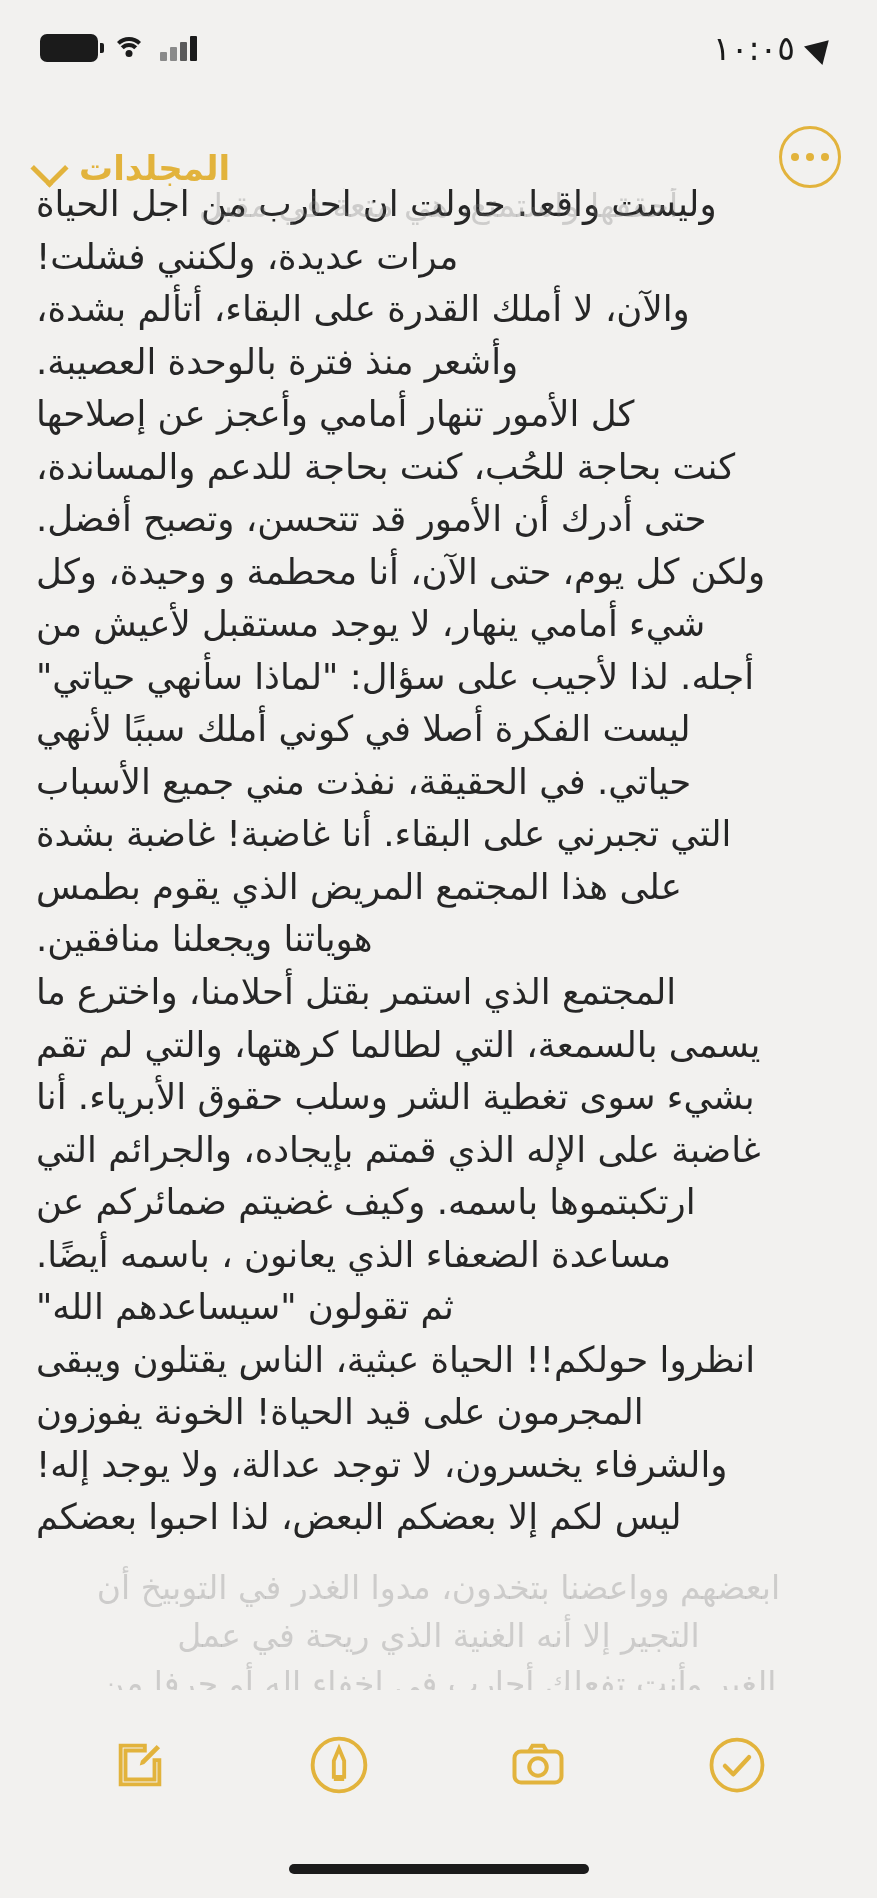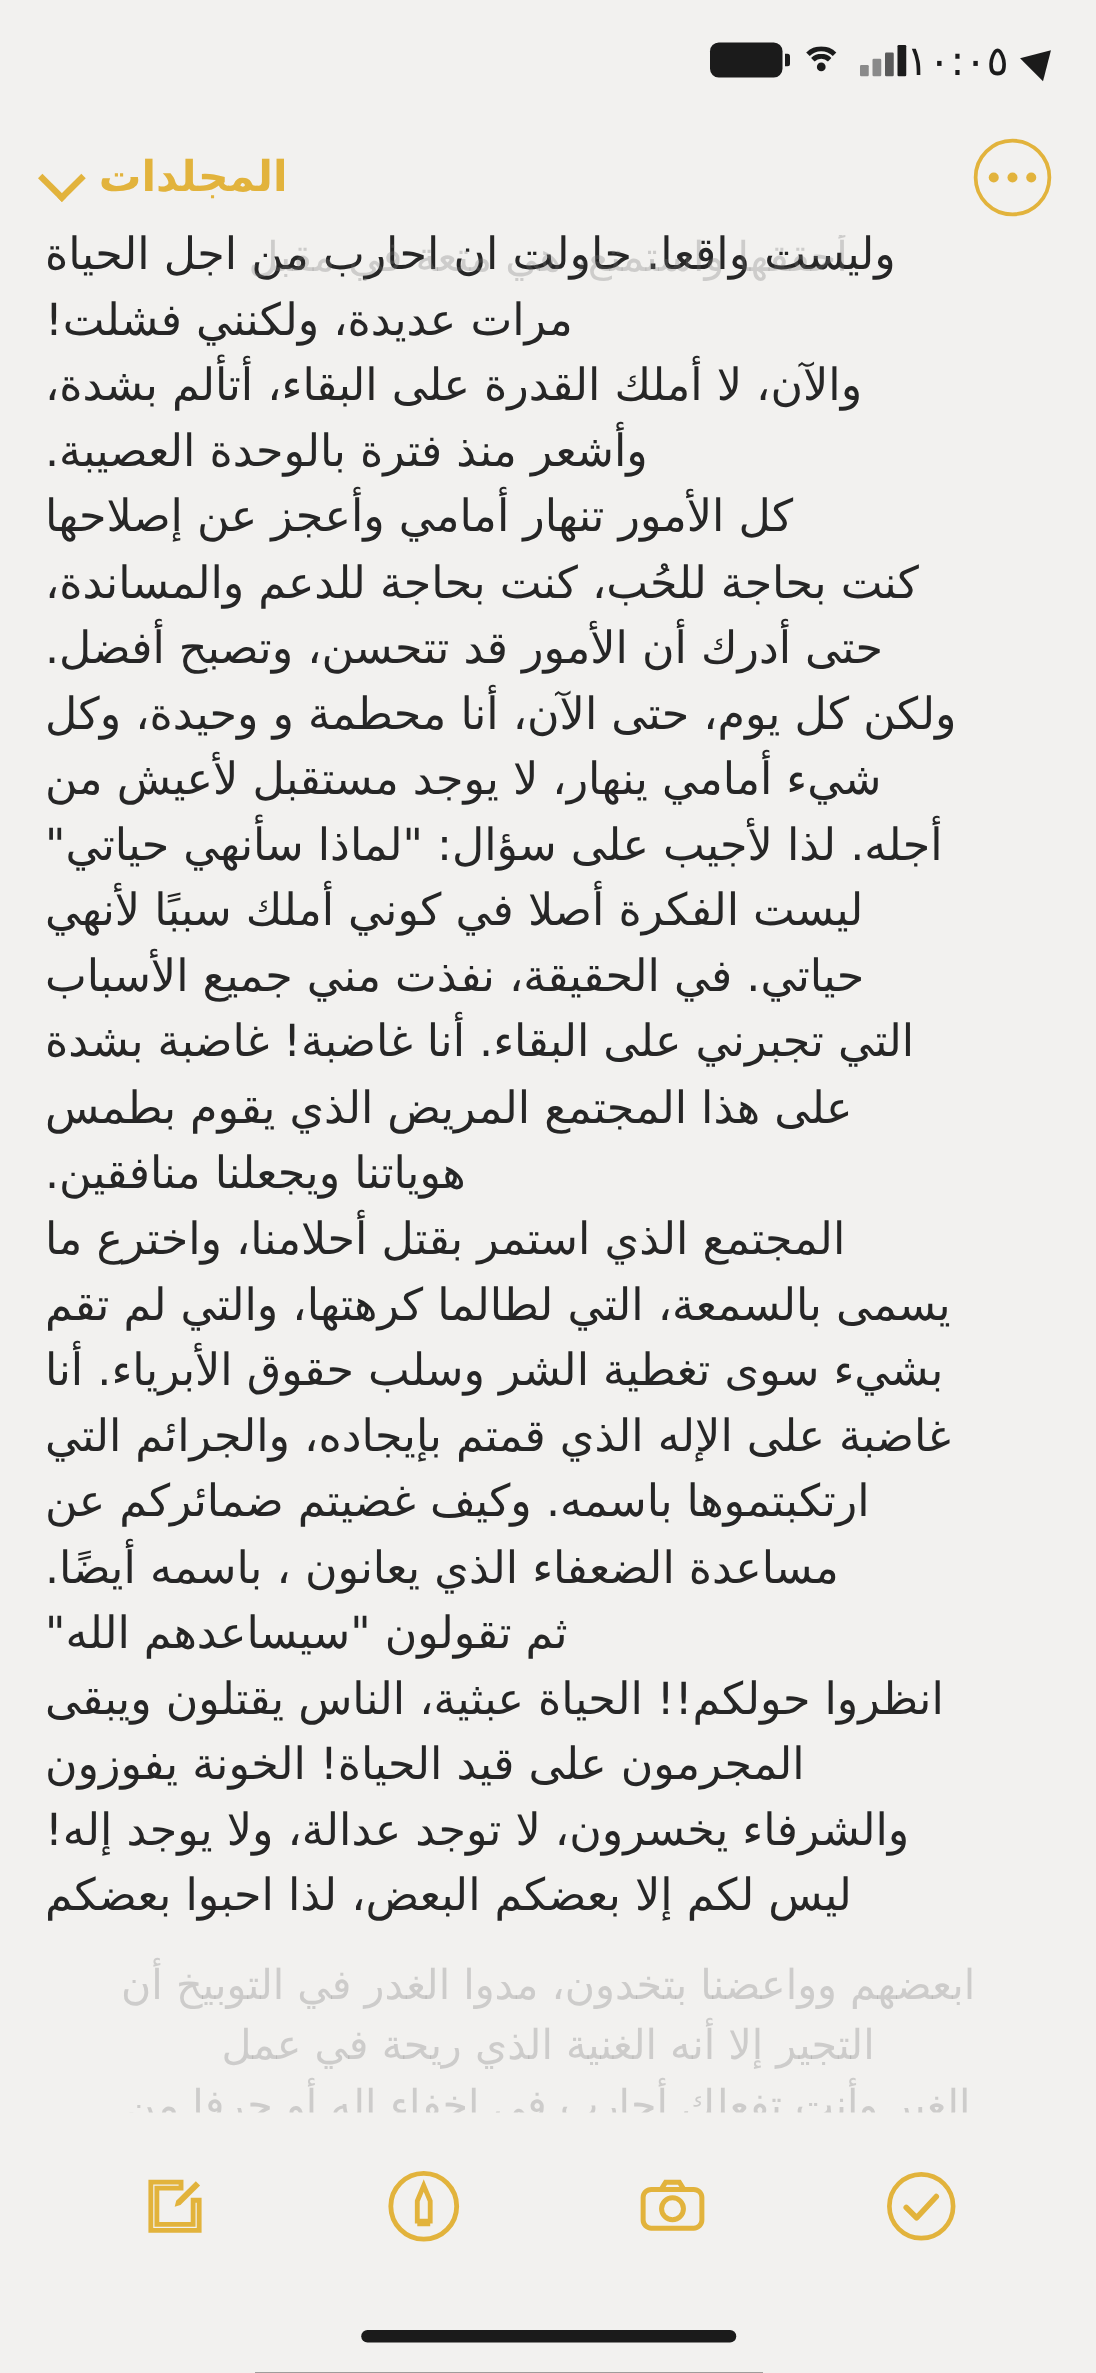--- a/index.html
+++ b/index.html
@@ -22,22 +22,22 @@
     flex-direction: column;
     overflow: hidden;
   }
 
   
   .status-bar {
     height: 96px;
     flex: 0 0 96px;
     display: flex;
     align-items: center;
-    justify-content: flex-end;
-    padding: 0 32px 0 40px;
+    justify-content: space-between;
+    padding: 0 44px 0 40px;
     box-sizing: border-box;
     direction: ltr;
   }
   .status-left {
     display: flex;
     align-items: center;
     gap: 14px;
   }
   .battery {
     width: 58px;
@@ -116,21 +116,21 @@
     border-right: 13px solid transparent;
     border-bottom: 22px solid #1b1b1b;
     transform: rotate(45deg);
   }
 
   
   .nav-bar {
     flex: 0 0 92px;
     height: 92px;
     display: flex;
-    align-items: center;
+    align-items: flex-end;
     justify-content: space-between;
     padding: 0 36px 0 36px;
     box-sizing: border-box;
   }
   .nav-back {
     display: flex;
     align-items: center;
     gap: 10px;
     color: #e2b33c;
     font-size: 34px;

